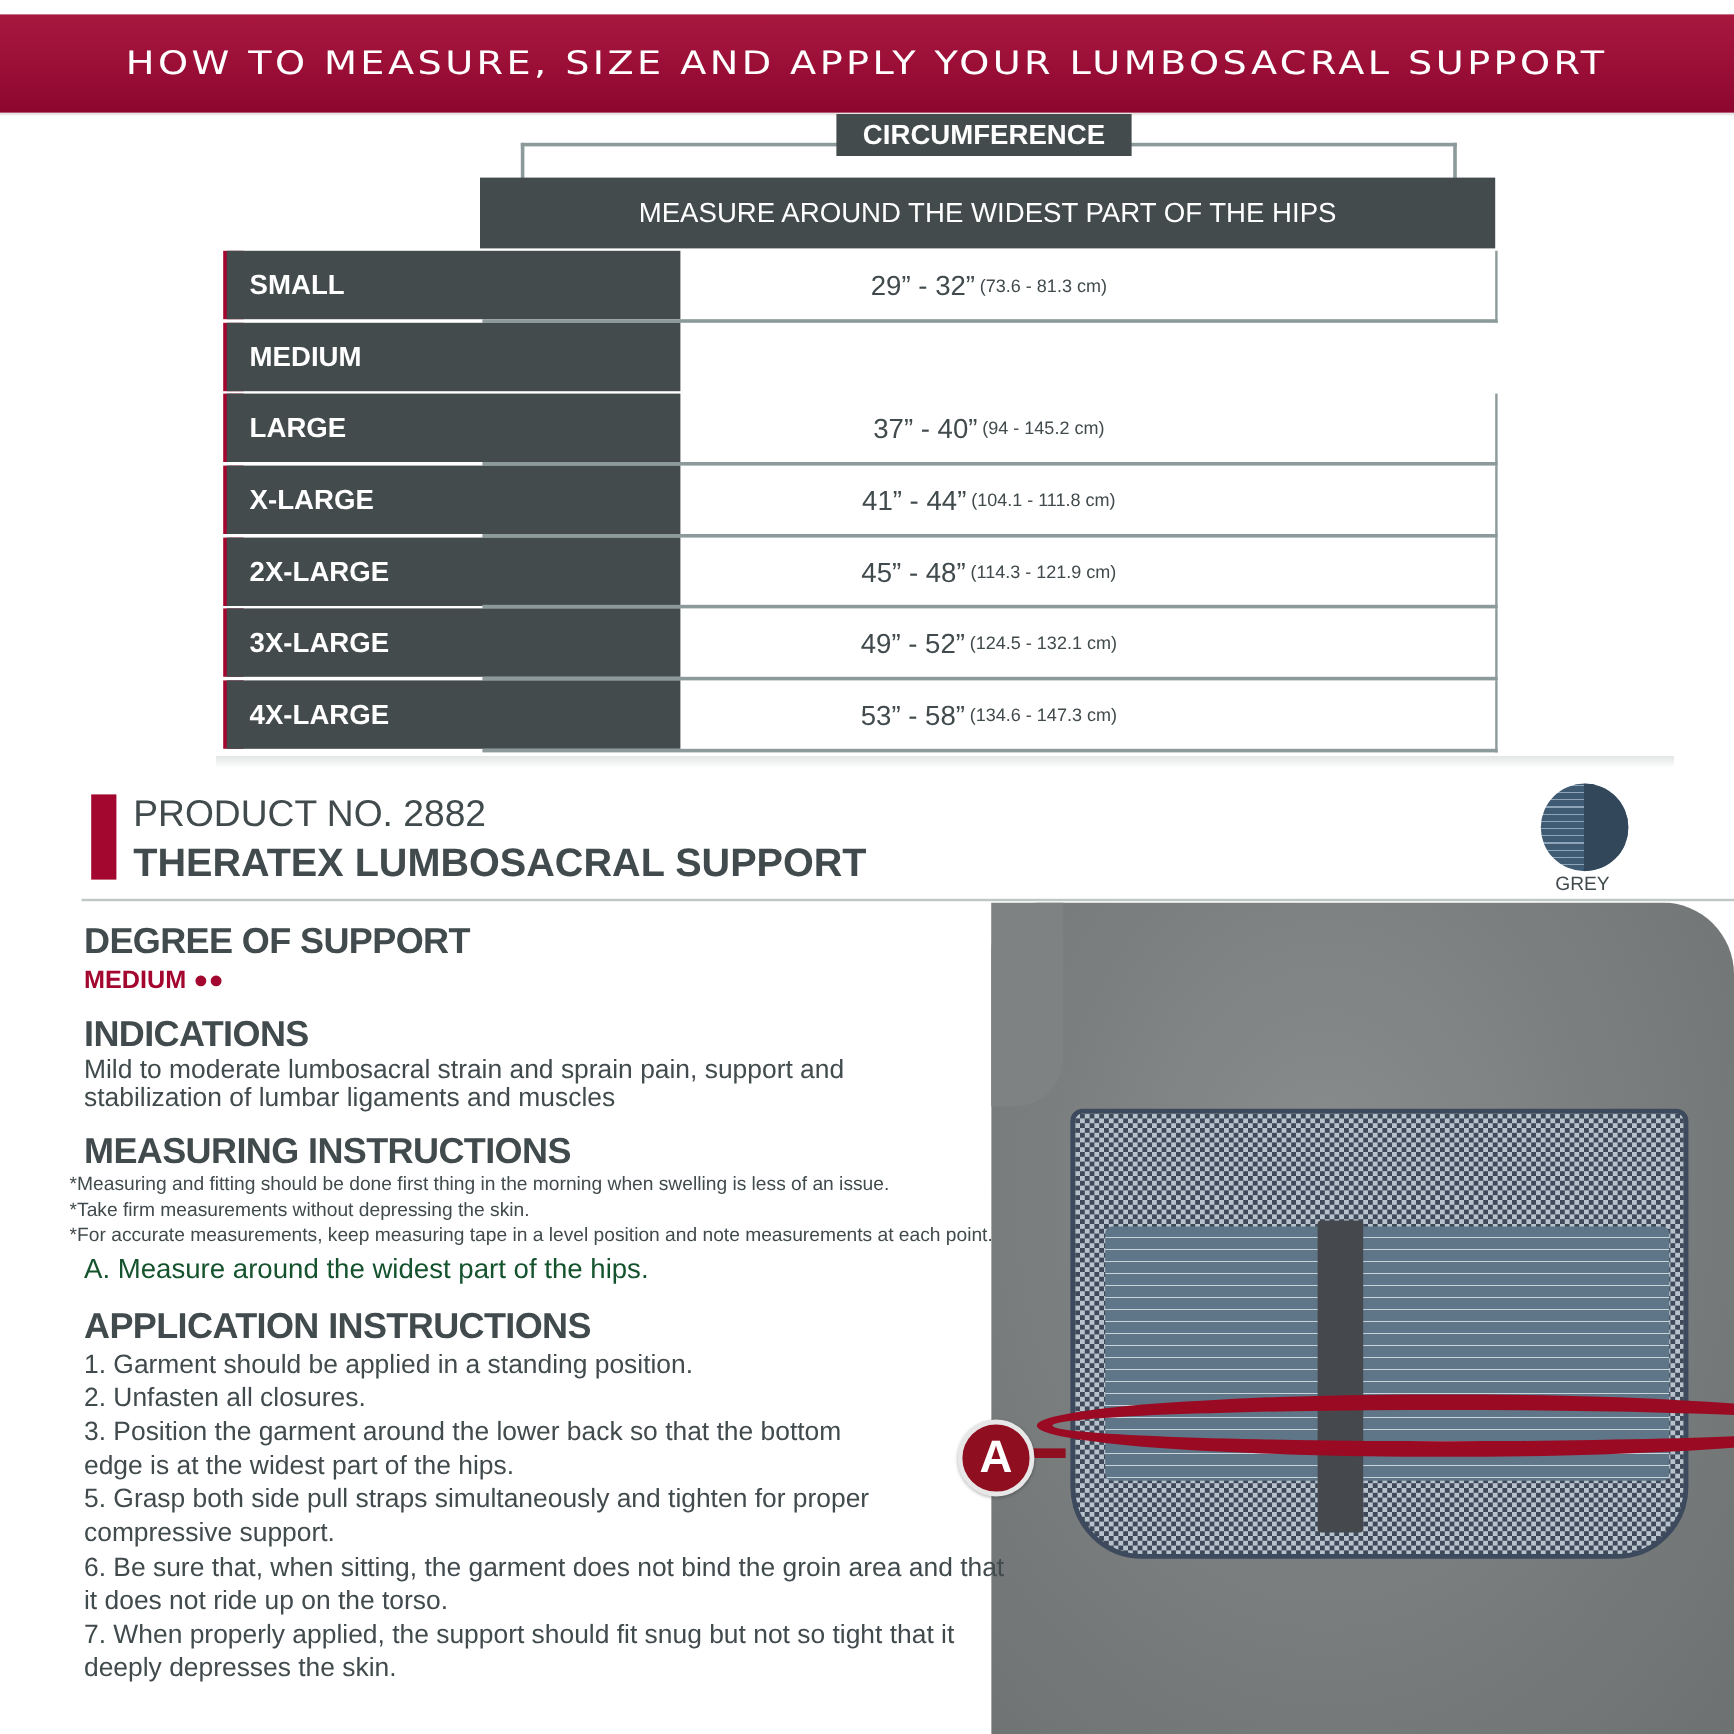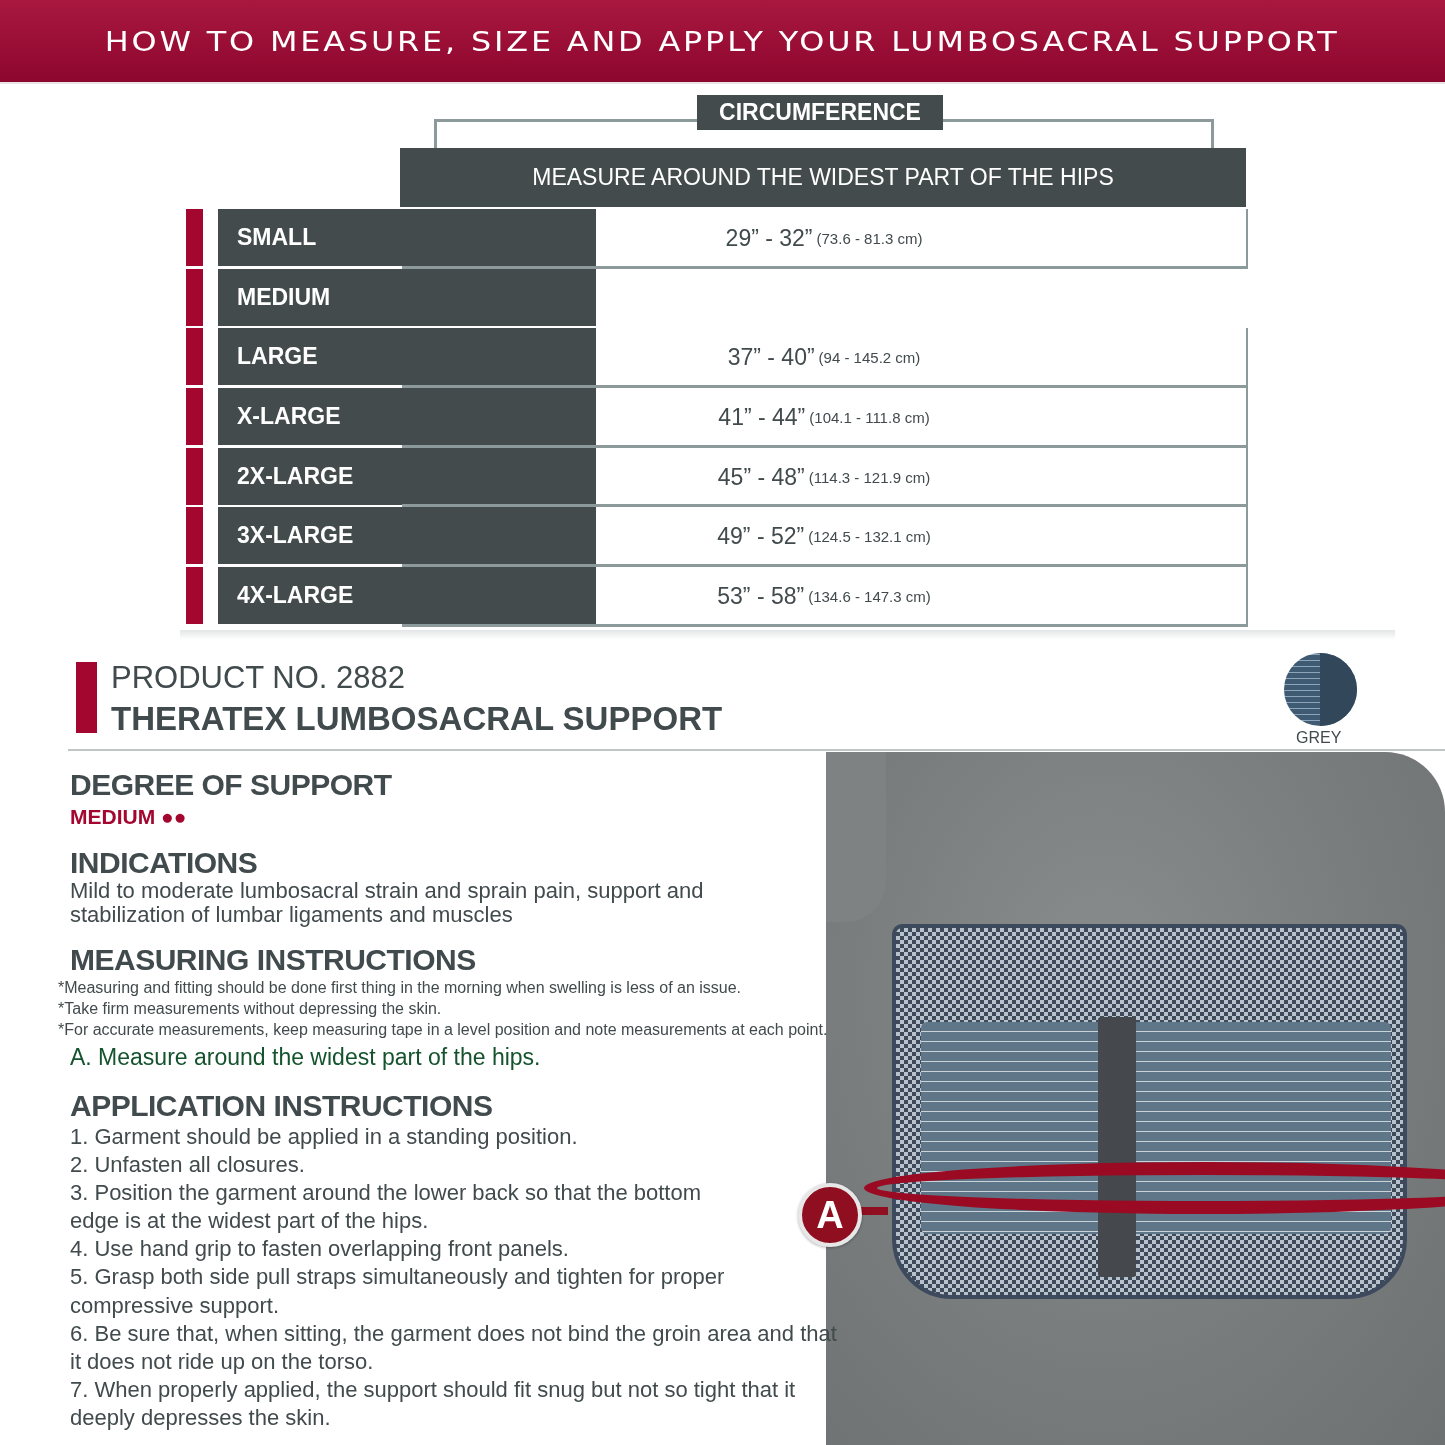--- a/index.html
+++ b/index.html
@@ -1,20 +1,20 @@
 <!DOCTYPE html>
 <html><head>
 <meta charset="utf-8">
 <style>
   * { box-sizing: border-box; margin: 0; padding: 0; }
   html, body { width: 1445px; height: 1445px; background: #ffffff; overflow: hidden; }
   body { position: relative; font-family: "Liberation Sans", "DejaVu Sans", sans-serif; color: #414a4c; }
 
   .banner {
-    position: absolute; left: 0; top: 0; width: 1445px; height: 84px;
+    position: absolute; left: 0; top: 12px; width: 1445px; height: 84px;
     background: linear-gradient(180deg, #a8183f 0%, #9a0e36 55%, #8c062d 100%);
     display: flex; align-items: center; justify-content: center;
     border-bottom: 2px solid #e9e4e6;
   }
   .banner h1 {
     color: #ffffff; font-family: "DejaVu Sans", sans-serif; font-weight: normal;
     font-size: 27px; letter-spacing: 2.4px; transform: scaleX(1.18); white-space: nowrap;
   }
 
   
@@ -29,21 +29,21 @@
   }
   .measure-head {
     position: absolute; left: 400px; top: 148px; width: 846px; height: 59px;
     background: #434b4c; color: #fff; font-size: 23px;
     display: flex; align-items: center; justify-content: center;
   }
   .size-rows { position: absolute; left: 186px; top: 209px; width: 1062px; }
   .size-row { position: relative; height: 59.7px; }
   .size-row .accent { position: absolute; left: 0; top: 0; width: 17px; height: 57px; background: #a3072f; }
   .size-row .size-name {
-    position: absolute; left: 32px; top: 0; width: 378px; height: 57px;
+    position: absolute; left: 3px; top: 0; width: 378px; height: 57px;
     background: #434b4c; color: #fff; font-weight: bold; font-size: 23px;
     padding-left: 19px; display: flex; align-items: center;
   }
   .size-row .size-val {
     position: absolute; left: 216px; top: 0; width: 846px; height: 59.7px;
     border-bottom: 3px solid #8d9a9b; border-right: 2px solid #8d9a9b;
     display: flex; align-items: center; justify-content: center;
     font-size: 23px; color: #414a4c; padding-top: 2px;
   }
   .size-val .cm { font-size: 15px; margin-left: 4px; text-align: right; }
@@ -207,20 +207,19 @@
 </div>
 <div class="badge-tail"></div>
 <div class="badge-a">A</div>
 
 <div class="sec-title" style="top:1089px;">APPLICATION INSTRUCTIONS</div>
 <ul class="app-list">
   <li>1. Garment should be applied in a standing position.</li>
   <li>2. Unfasten all closures.</li>
   <li>3. Position the garment around the lower back so that the bottom</li>
   <li>edge is at the widest part of the hips.</li>
-  <li>4. Use hand grip to fasten overlapping front panels.</li>
   <li>5. Grasp both side pull straps simultaneously and tighten for proper</li>
   <li>compressive support.</li>
   <li>6. Be sure that, when sitting, the garment does not bind the groin area and that</li>
   <li>it does not ride up on the torso.</li>
   <li>7. When properly applied, the support should fit snug but not so tight that it</li>
   <li>deeply depresses the skin.</li>
 </ul>
 
 </body></html>

